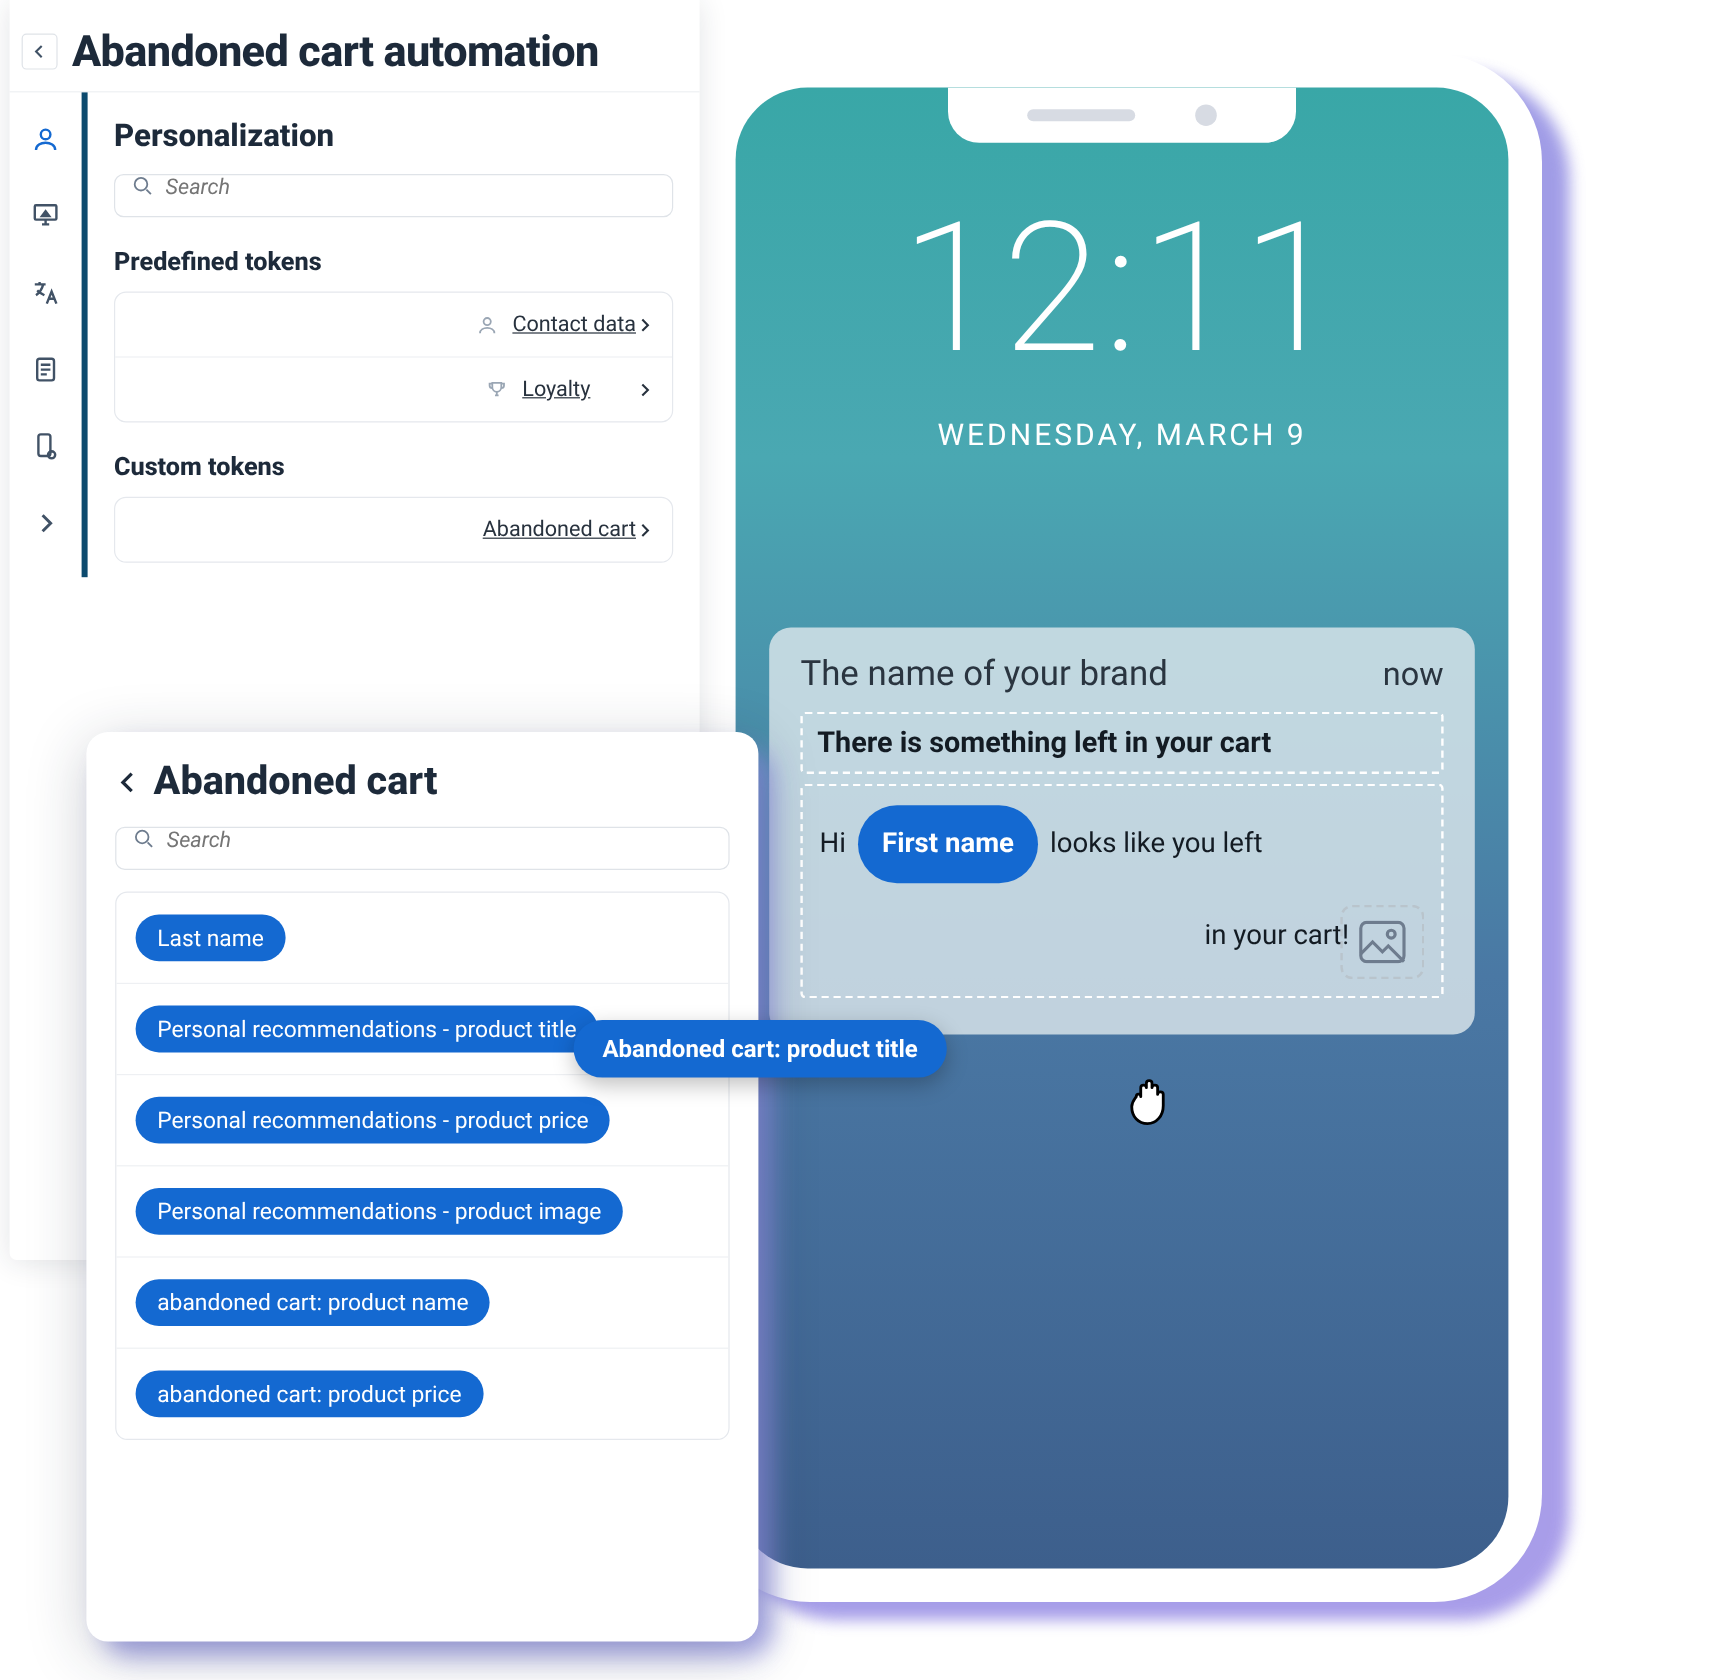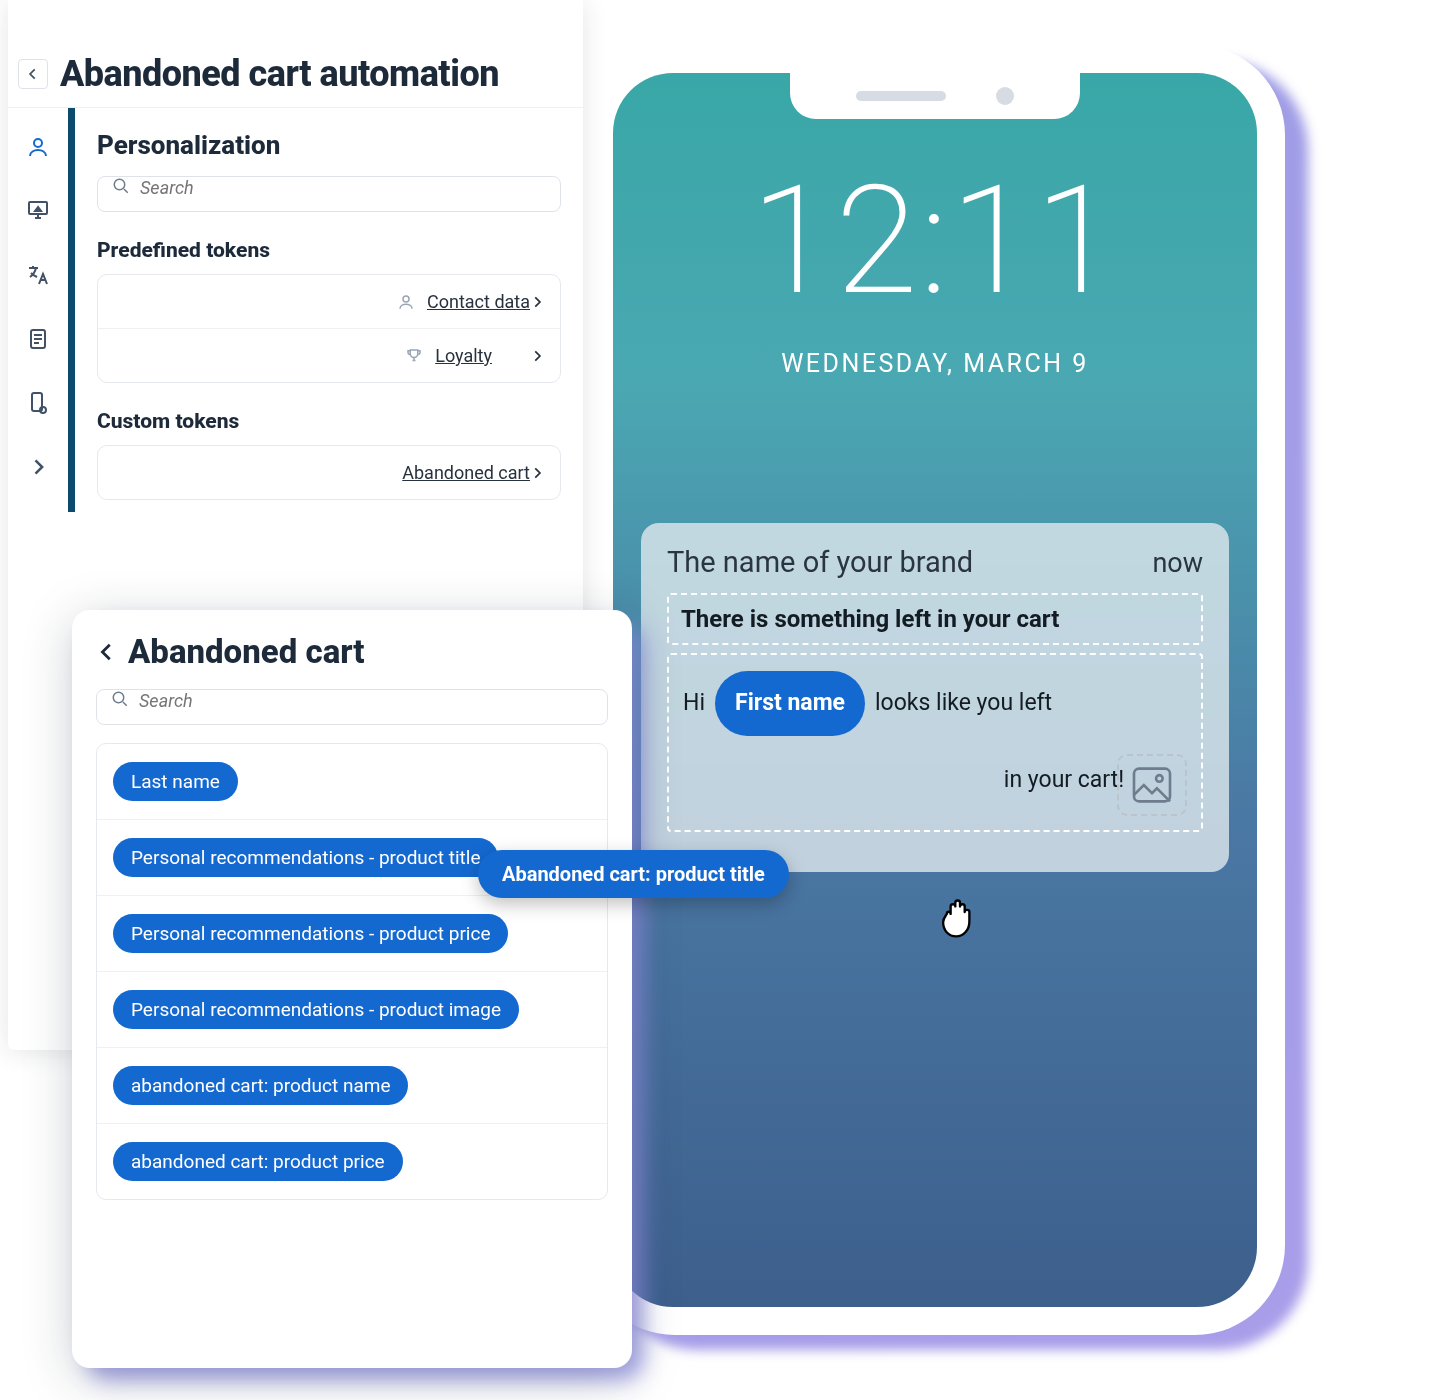--- a/index.html
+++ b/index.html
@@ -24,21 +24,21 @@
     position: absolute; top: 0; left: 50%; transform: translateX(-50%);
     width: 290px; height: 46px; background: #fff; border-radius: 0 0 26px 26px;
     display: flex; align-items: center; justify-content: center; gap: 50px;
   }
   .notch-speaker { width: 90px; height: 10px; background: #d7dbe3; border-radius: 6px; }
   .notch-cam { width: 18px; height: 18px; background: #d7dbe3; border-radius: 50%; }
   .clock { text-align: center; color: #fff; font-weight: 200; font-size: 150px; letter-spacing: 2px; margin-top: 90px; line-height: 1.05; }
   .date { text-align: center; color: #fff; font-size: 25px; letter-spacing: 2.5px; margin-top: 28px; font-weight: 400; }
 
   .notification {
-    position: absolute; top: 450px; left: 28px; right: 28px; padding: 22px 26px 40px;
+    position: absolute; top: 450px; left: 28px; right: 28px; padding: 22px 26px 30px;
     background: rgba(220, 230, 236, 0.82); border-radius: 18px;
   }
   .notif-header { display: flex; justify-content: space-between; align-items: baseline; margin-bottom: 14px; }
   .notif-brand { font-size: 29px; color: #2a3540; }
   .notif-time  { font-size: 27px; color: #2a3540; }
   .dashed-box  { border: 2px dashed #fff; border-radius: 4px; padding: 10px 12px; margin-bottom: 8px; }
   .notif-title { font-size: 24px; font-weight: 700; color: #131b23; }
   .notif-body  { font-size: 23px; color: #131b23; display: flex; flex-wrap: wrap; align-items: center; gap: 10px; line-height: 2.3; }
   .notif-body-box { border: 2px dashed #fff; border-radius: 4px; padding: 16px 14px 14px; position: relative; }
   .token-chip  {
@@ -50,28 +50,28 @@
     position: absolute; right: 14px; bottom: 14px; width: 70px; height: 62px;
     border: 2px dashed #b9c4cc; border-radius: 10px; display: flex; align-items: center; justify-content: center;
   }
 
   
   .panel {
     position: absolute; left: 8px; top: 0; width: 575px; height: 1050px;
     background: #fff; border-radius: 0 0 6px 6px; box-shadow: 0 2px 24px rgba(30,40,60,.12);
     z-index: 3;
   }
-  .panel-header { display: flex; align-items: center; gap: 12px; padding: 22px 10px 12px; border-bottom: 1px solid #eef0f3; margin-top: 31px; }
+  .panel-header { display: flex; align-items: center; gap: 12px; padding: 22px 10px 12px; border-bottom: 1px solid #eef0f3; }
   .chev-btn { width: 30px; height: 30px; display: inline-flex; align-items: center; justify-content: center; border: 1px solid #dfe3e8; border-radius: 4px; color: #415266; }
   .panel-title { font-size: 36px; font-weight: 800; color: #1d2a3a; letter-spacing: -.5px; }
   .panel-body { display: flex; }
   .iconrail { width: 60px; display: flex; flex-direction: column; align-items: center; padding-top: 26px; gap: 38px; color: #415266; }
   .iconrail .icon { width: 26px; height: 26px; display: inline-flex; align-items: center; justify-content: center; }
   .iconrail .icon.active { color: #1469d1; }
-  .side-content { flex: 1; border-left: 7px solid #0c4a6e; padding: 22px 22px 12px; }
+  .side-content { flex: 1; border-left: 5px solid #0c4a6e; padding: 22px 22px 12px; }
   .section-h  { font-size: 26px; font-weight: 800; color: #1d2a3a; margin-bottom: 16px; }
   .search {
     display: flex; align-items: flex-start; gap: 10px; height: 36px; border: 1px solid #dfe3e8;
     border-radius: 8px; padding: 0 14px; color: #8a97a8;
   }
   .search input { border: 0; outline: 0; font-size: 18px; flex: 1; font-style: italic; color: #8a97a8; background: transparent; }
   .subhead { font-size: 21px; font-weight: 800; color: #1d2a3a; margin: 26px 0 12px; }
   .token-group { border: 1px solid #e5e8ed; border-radius: 10px; }
   .token-row {
     display: flex; align-items: center; justify-content: flex-end;

